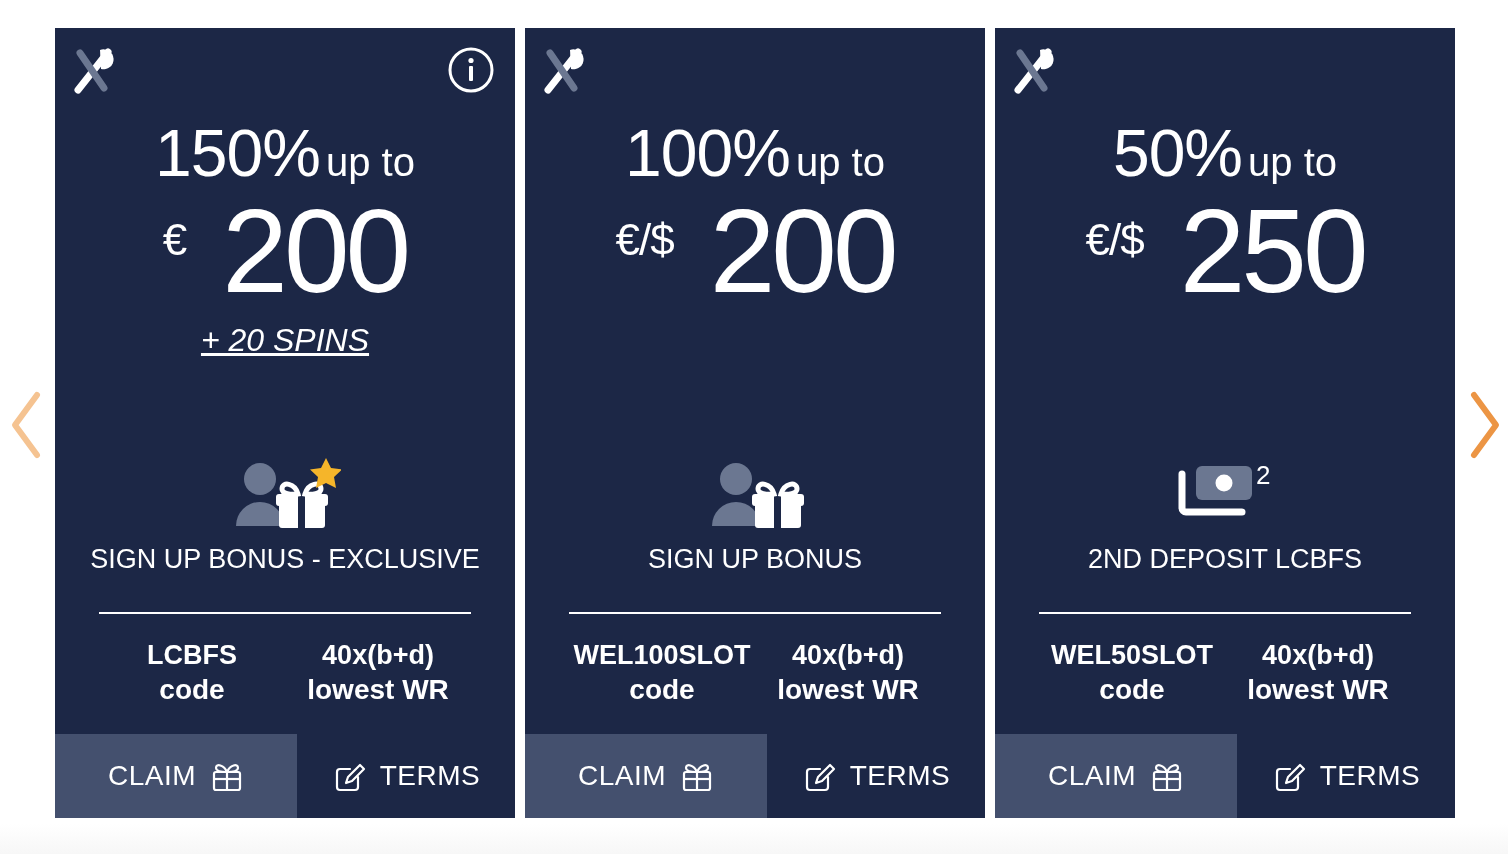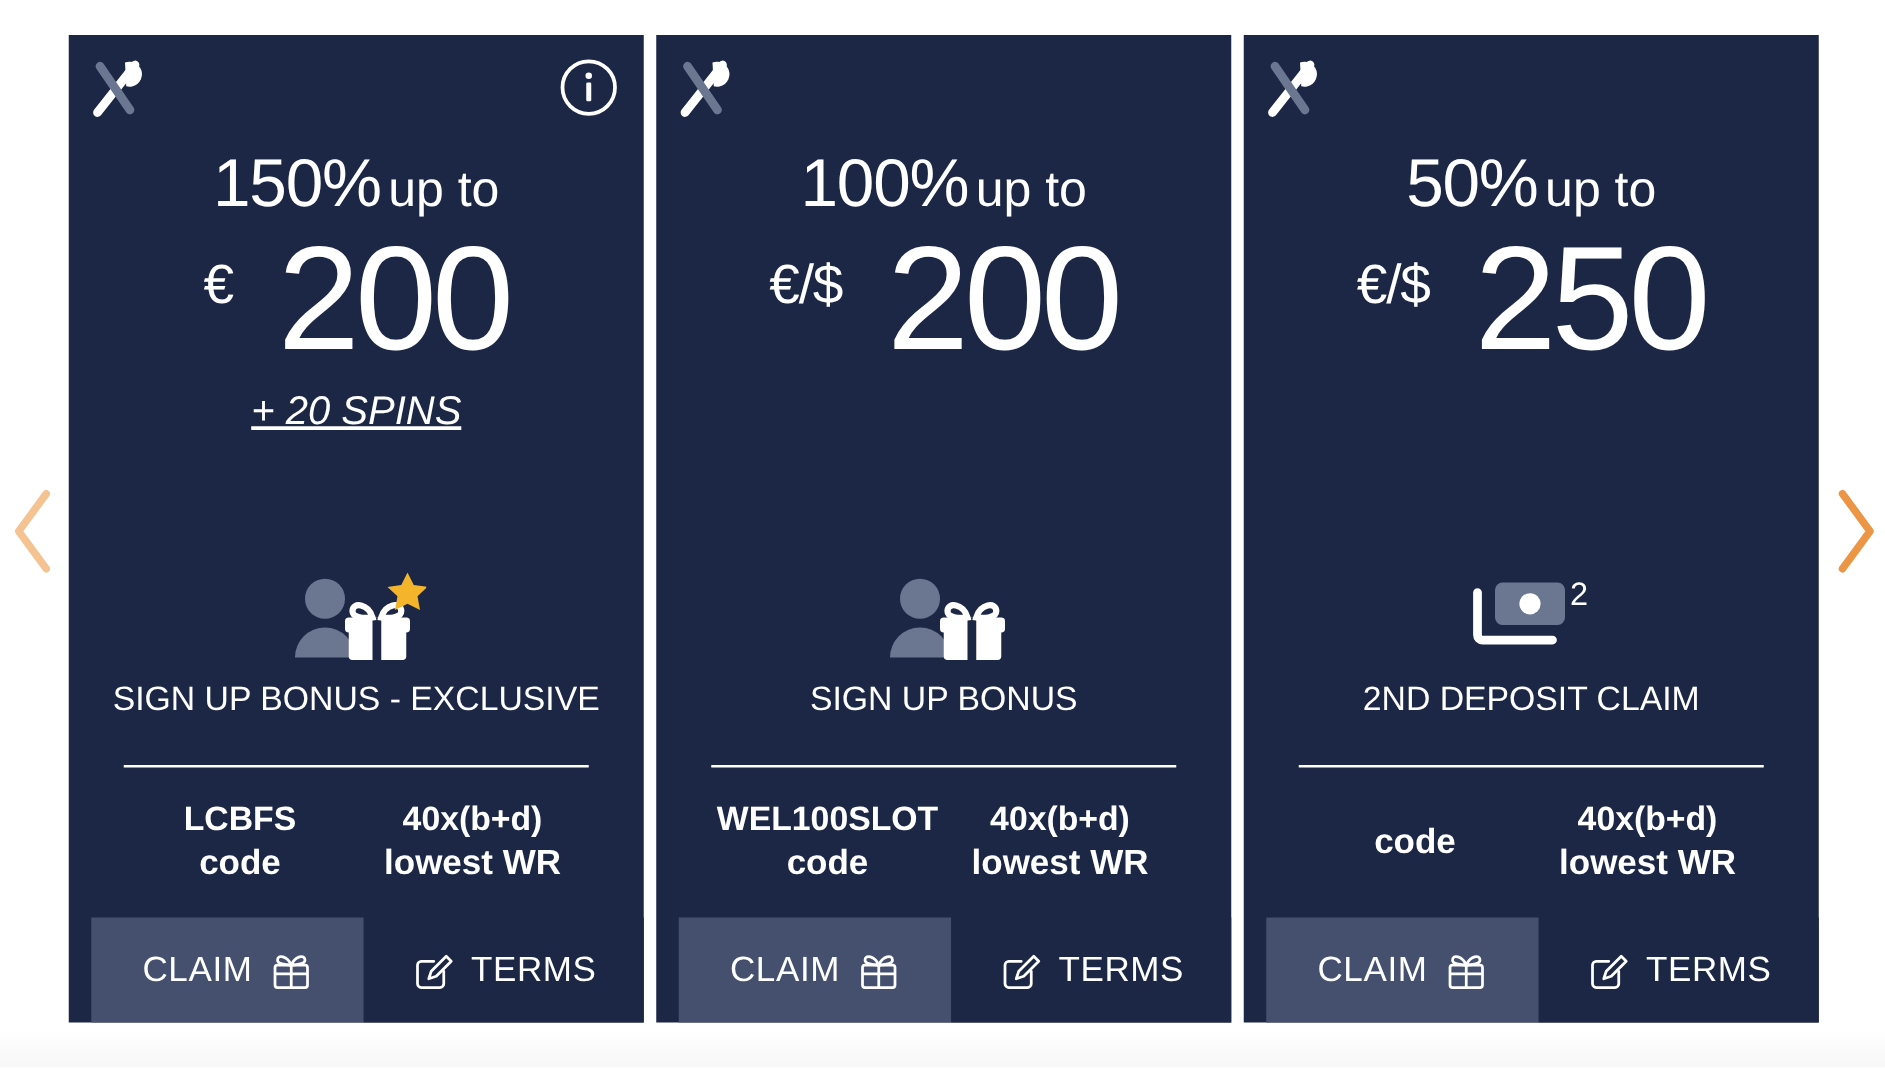--- a/index.html
+++ b/index.html
@@ -103,21 +103,21 @@
 
   
   .headline {
     margin-top: 92px;
     text-align: center;
     color: #ffffff;
     line-height: 1;
     white-space: nowrap;
   }
   .pct {
-    font-size: 54px;
+    font-size: 66px;
     font-weight: 400;
     letter-spacing: -1px;
   }
   .upto {
     font-size: 40px;
     font-weight: 400;
     margin-left: 6px;
   }
 
   .amount-row {
@@ -218,23 +218,22 @@
     justify-content: center;
     gap: 14px;
     color: #ffffff;
     font-size: 28px;
     letter-spacing: 0.5px;
     cursor: pointer;
     border: none;
     font-family: "Liberation Sans", sans-serif;
   }
   .btn-claim {
-    width: 218px;
+    width: 242px;
     background: #44506e;
-    margin-left: 18px;
   }
   .btn-terms {
     flex: 1 1 auto;
     background: #1c2746;
   }
   .btn svg { display: block; }
 </style>
 </head>
 <body>
 
@@ -433,26 +432,27 @@
 
         <div class="type-icon">
           <svg width="102" height="62" viewBox="0 0 102 62">
             <path d="M8 10 v34 a4 4 0 0 0 4 4 h56" fill="none" stroke="#ffffff" stroke-width="7" stroke-linecap="round" stroke-linejoin="round"></path>
             <rect x="22" y="2" width="56" height="34" rx="6" fill="#6b7791"></rect>
             <circle cx="50" cy="19" r="8.5" fill="#ffffff"></circle>
             <text x="82" y="20" font-family="Liberation Sans, sans-serif" font-size="26" fill="#ffffff">2</text>
           </svg>
         </div>
 
-        <div class="type-label">2ND DEPOSIT CLAIM</div>
+        <div class="type-label">2ND DEPOSIT LCBFS</div>
 
         <div class="divider"></div>
 
         <div class="meta-row">
           <div class="meta-cell">
+            <div class="meta-value">WEL50SLOT</div>
             <div class="meta-sub">code</div>
           </div>
           <div class="meta-cell">
             <div class="meta-value">40x(b+d)</div>
             <div class="meta-sub">lowest WR</div>
           </div>
         </div>
       </div>
 
       <div class="card-footer">

